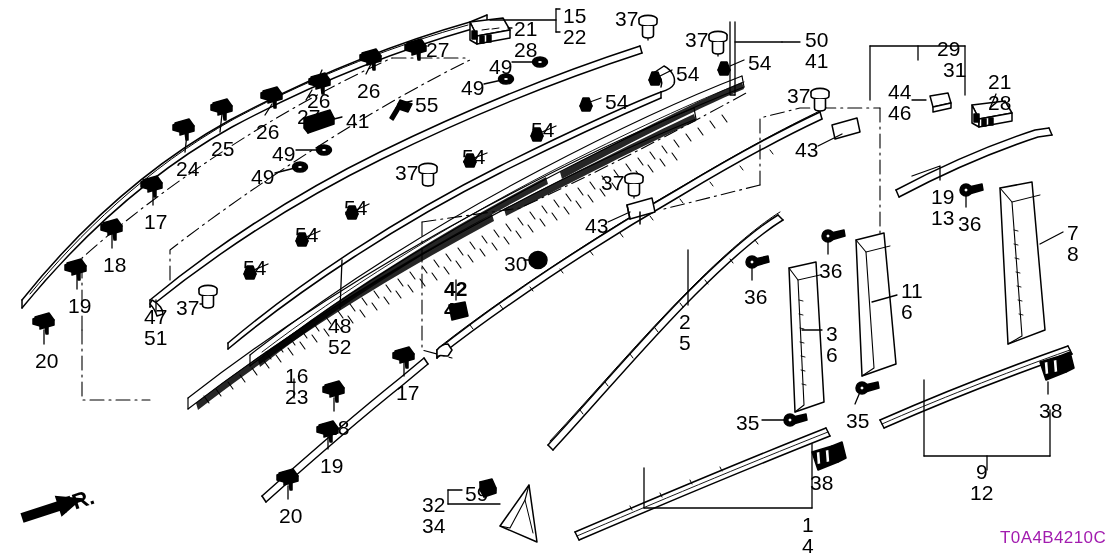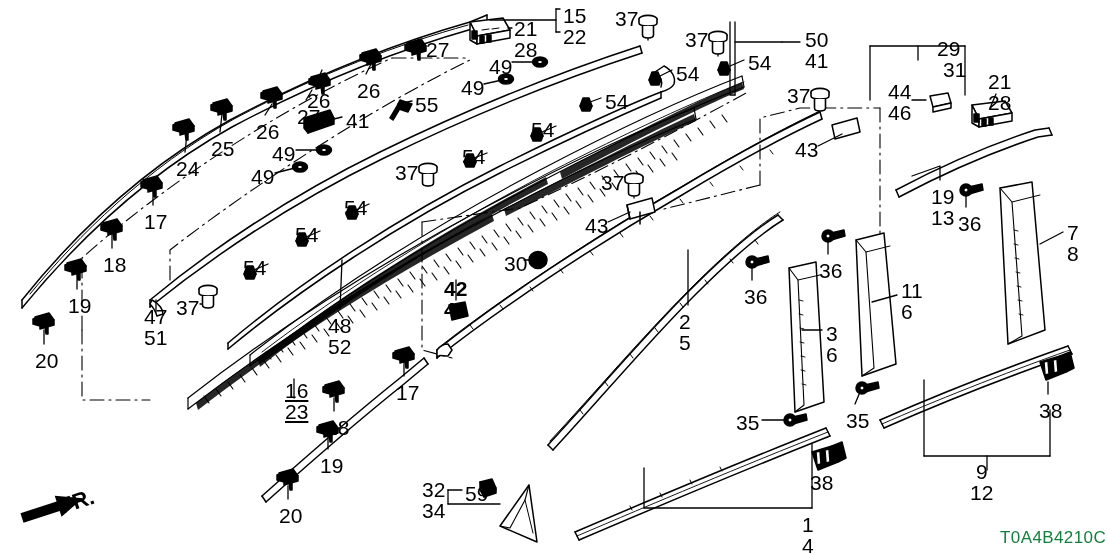--- a/index.html
+++ b/index.html
@@ -19,21 +19,21 @@
     line-height:21px;
     font-weight:400;
     letter-spacing:0px;
     white-space:pre;
     text-align:left;
   }
   .code{
     position:absolute;
     font-family:"Liberation Sans", sans-serif;
     font-size:17px;
-    color:#15803d;
+    color:#a21caf;
     letter-spacing:0.4px;
     white-space:pre;
   }
   .frtxt{
     position:absolute;
     font-family:"Liberation Sans", sans-serif;
     font-weight:bold;
     font-size:22px;
     color:#000;
     white-space:pre;
@@ -535,30 +535,30 @@
   <div class="lbl" style="left:819px;top:260px;"><span>36</span></div>
   <div class="lbl" style="left:68px;top:295px;"><span>19</span></div>
   <div class="lbl" style="left:744px;top:286px;"><span>36</span></div>
   <div class="lbl" style="left:901px;top:280px;"><span>11</span><br><span>6</span></div>
   <div class="lbl" style="left:176px;top:297px;"><span>37</span></div>
   <div class="lbl" style="left:679px;top:311px;"><span>2</span><br><span>5</span></div>
   <div class="lbl" style="left:328px;top:315px;"><span>48</span><br><span>52</span></div>
   <div class="lbl" style="left:826px;top:323px;"><span>3</span><br><span>6</span></div>
   <div class="lbl" style="left:144px;top:306px;"><span>47</span><br><span>51</span></div>
   <div class="lbl" style="left:35px;top:350px;"><span>20</span></div>
-  <div class="lbl" style="left:285px;top:380px;text-decoration:underline;"><span>16</span><br><span>23</span></div>
+  <div class="lbl" style="left:285px;top:365px;"><span>16</span><br><span>23</span></div>
   <div class="lbl" style="left:396px;top:382px;"><span>17</span></div>
   <div class="lbl" style="left:846px;top:410px;"><span>35</span></div>
   <div class="lbl" style="left:326px;top:417px;"><span>18</span></div>
   <div class="lbl" style="left:736px;top:412px;"><span>35</span></div>
   <div class="lbl" style="left:1039px;top:400px;"><span>38</span></div>
   <div class="lbl" style="left:320px;top:455px;"><span>19</span></div>
   <div class="lbl" style="left:976px;top:461px;"><span>9</span><br><span style="margin-left:-6px;display:inline-block;">12</span></div>
   <div class="lbl" style="left:810px;top:472px;"><span>38</span></div>
-  <div class="lbl" style="left:422px;top:479px;"><span>32</span><br><span>34</span></div>
+  <div class="lbl" style="left:422px;top:494px;"><span>32</span><br><span>34</span></div>
   <div class="lbl" style="left:465px;top:483px;"><span>59</span></div>
   <div class="lbl" style="left:279px;top:505px;"><span>20</span></div>
   <div class="lbl" style="left:802px;top:514px;"><span>1</span><br><span>4</span></div>
 
   <div class="frtxt" style="left:56px;top:495px;transform:rotate(-18deg);transform-origin:left top;">FR.</div>
 
   <div class="code" style="left:1000px;top:528px;">T0A4B4210C</div>
 
 </div>
 

